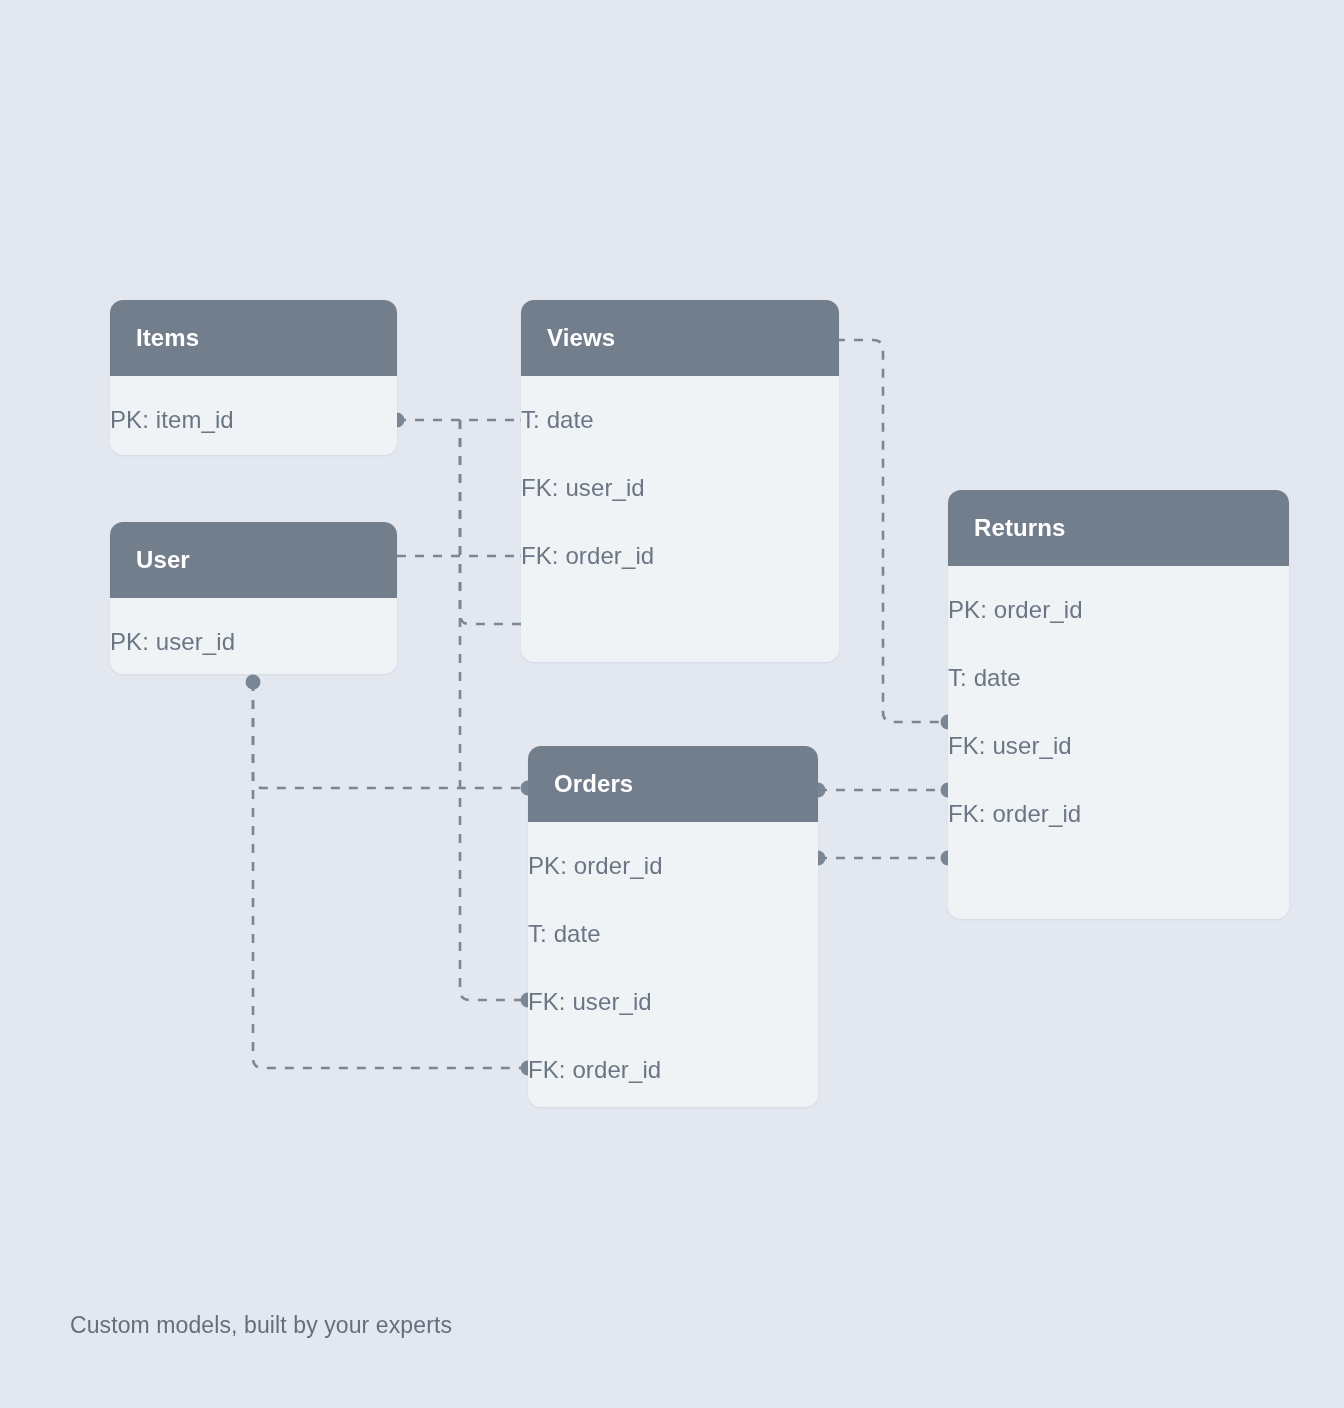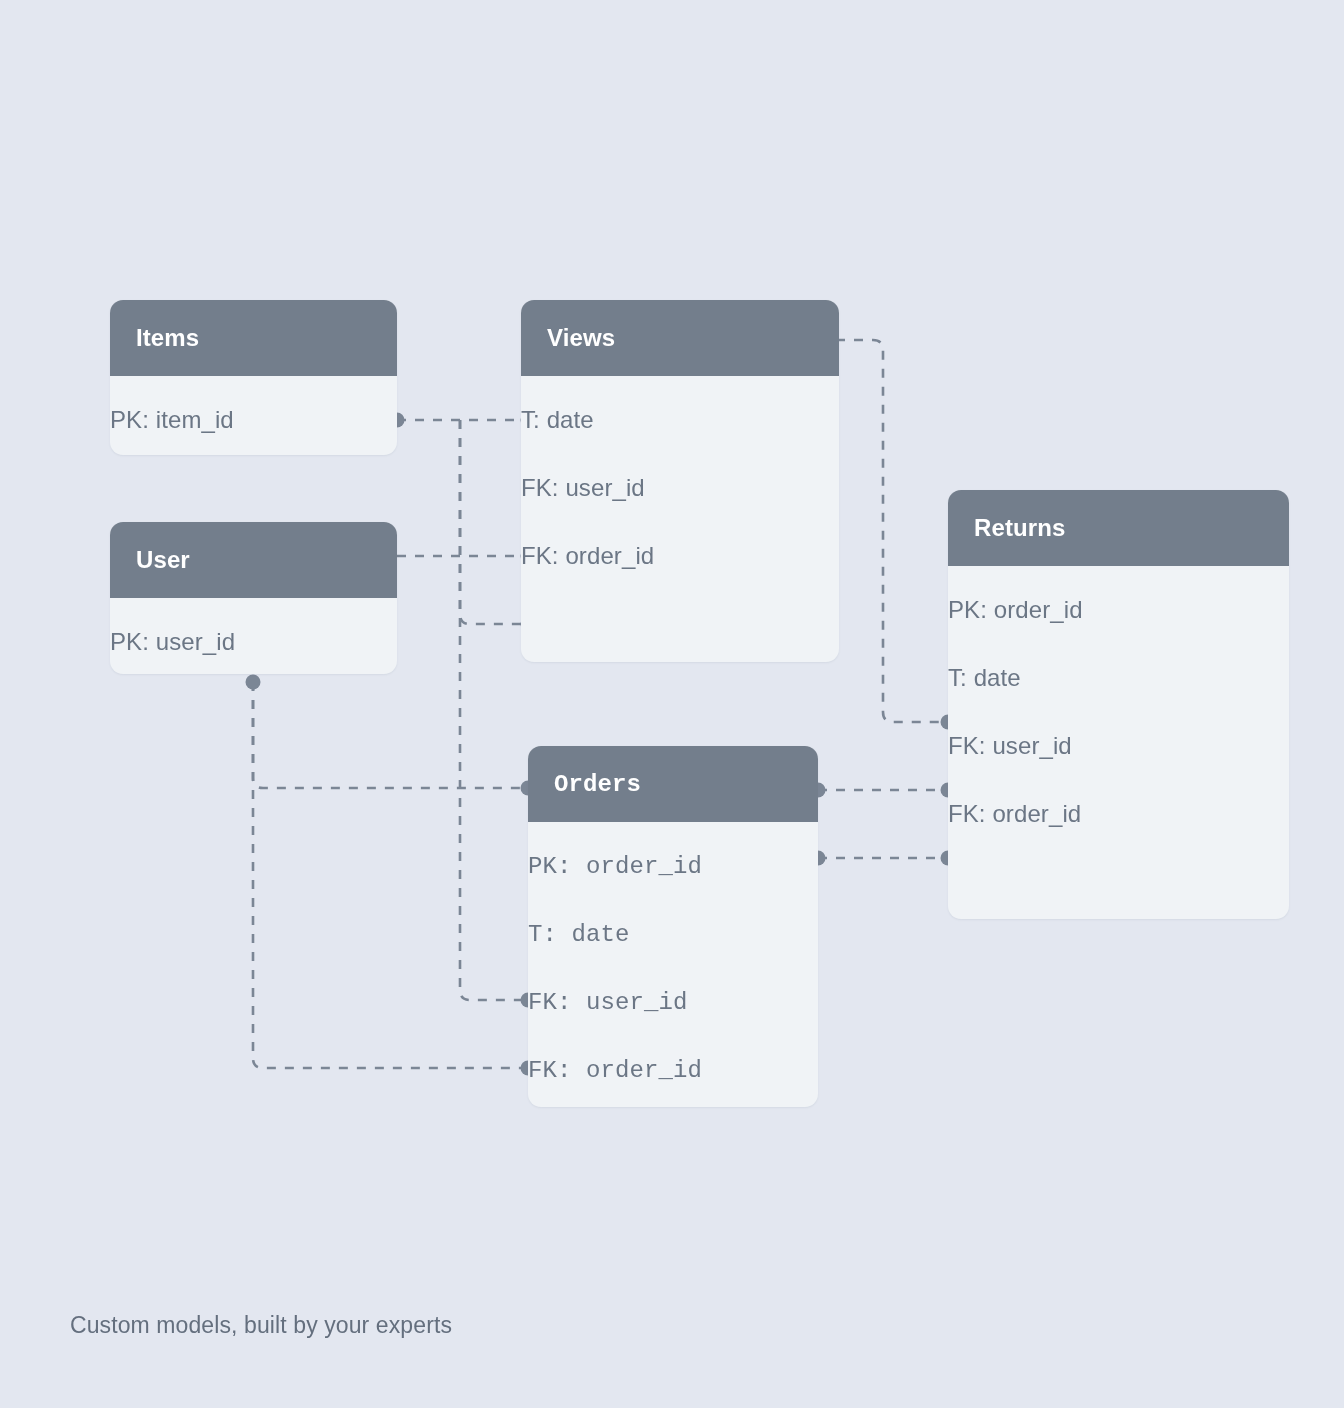--- a/index.html
+++ b/index.html
@@ -143,21 +143,21 @@
       </div>
       <div class="field-row">
         <span>FK: user_id</span>
       </div>
       <div class="field-row">
         <span>FK: order_id</span>
       </div>
     </div>
   </div>
 
-  <div class="card" style="left:528px; top:746px; width:290px; height:361px;font-family:Liberation Mono, monospace;">
+  <div class="card" style="left:528px; top:746px; width:290px; height:361px;">
     <div class="card-header">
       <span class="card-title">Orders</span>
     </div>
     <div class="card-body">
       <div class="field-row">
         <span>PK: order_id</span>
       </div>
       <div class="field-row">
         <span>T: date</span>
       </div>

